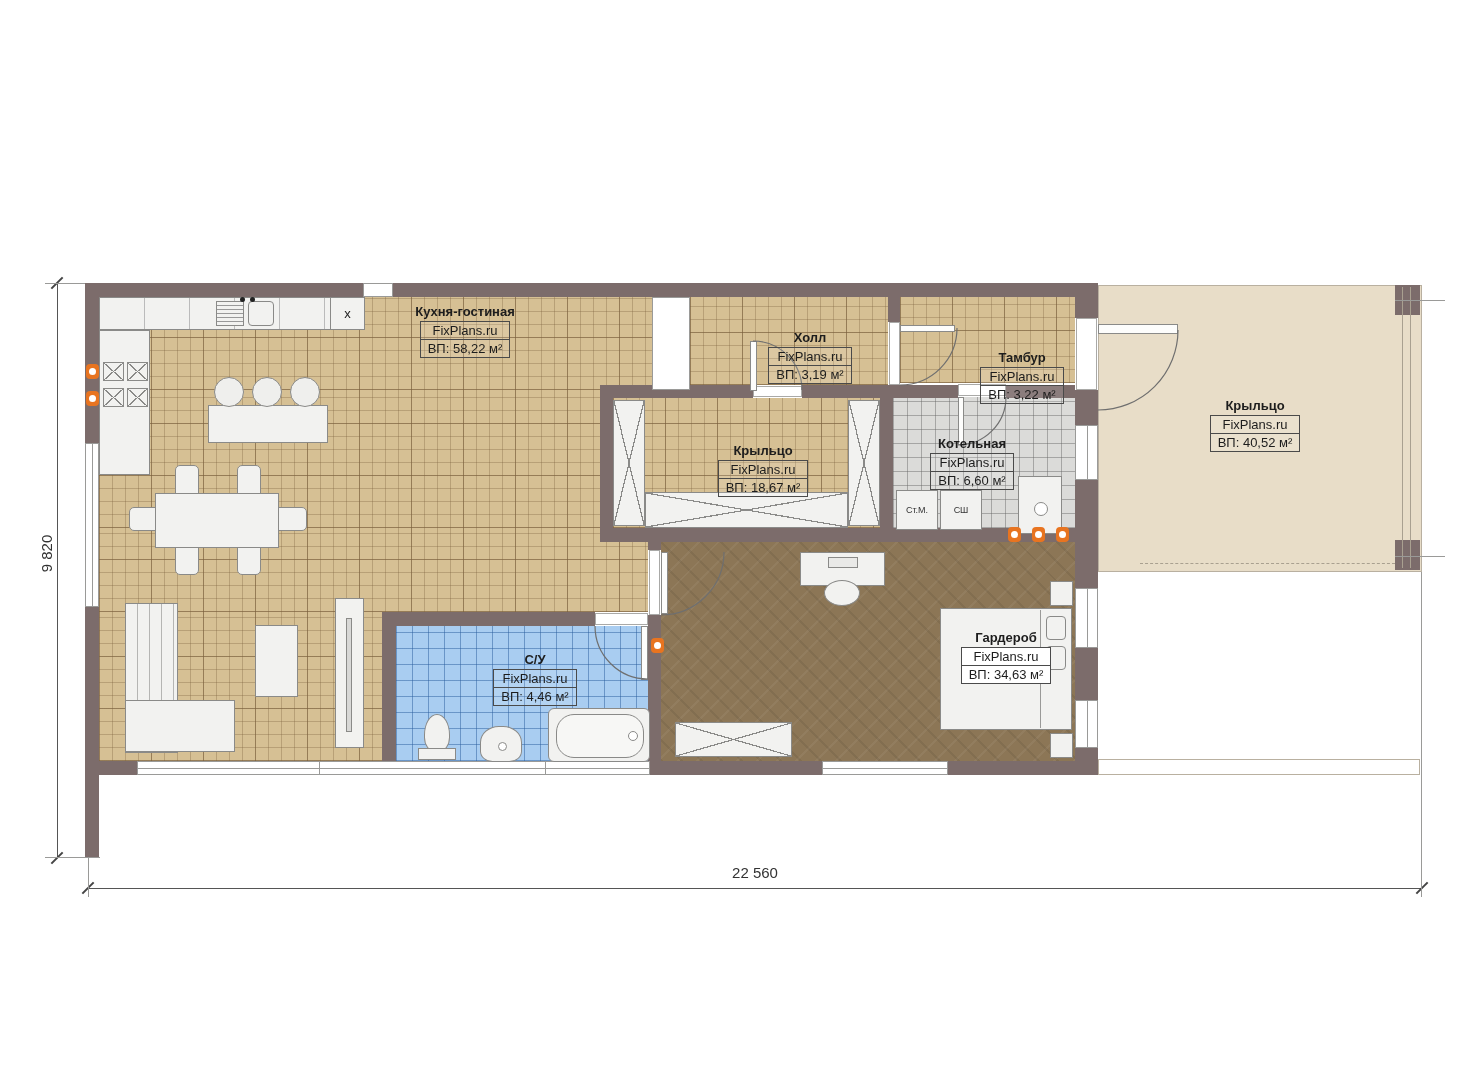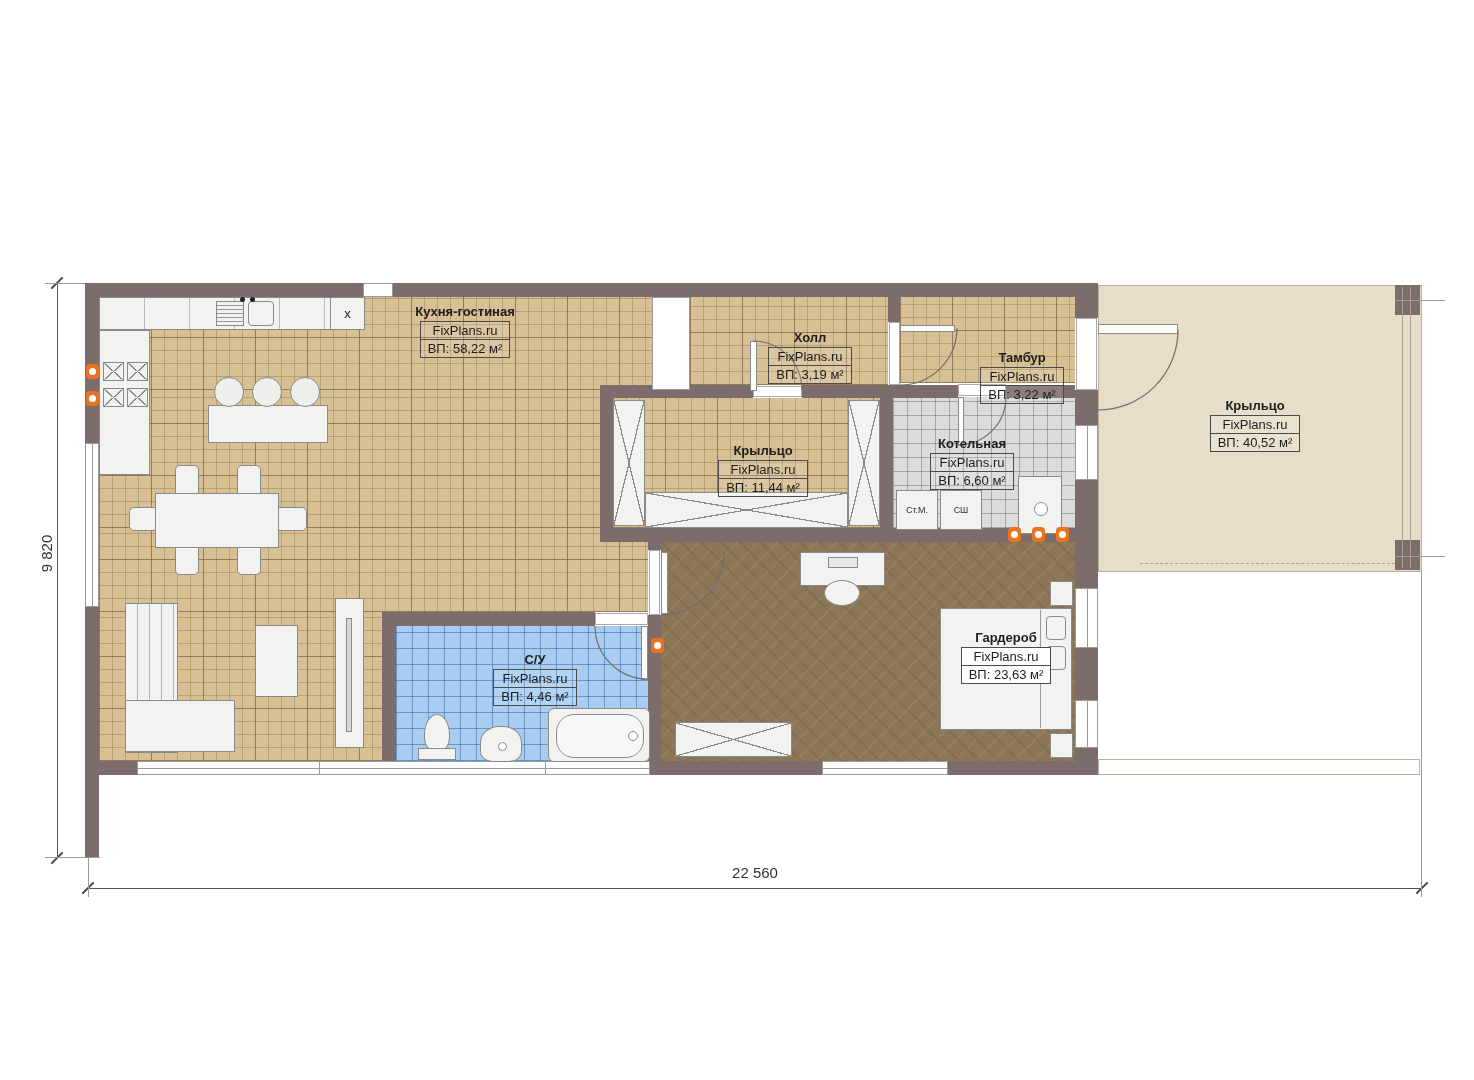--- a/index.html
+++ b/index.html
@@ -229,31 +229,31 @@
       <div class="row">ВП: 3,19 м²</div></div>
   </div>
   <div class="rlabel" style="left:966px;top:310px;width:112px;margin-top:40px;">
     <div class="nm">Тамбур</div>
     <div class="bx"><div class="row">FixPlans.ru</div>
       <div class="row">ВП: 3,22 м²</div></div>
   </div>
   <div class="rlabel" style="left:702px;top:443px;width:122px;">
     <div class="nm">Крыльцо</div>
     <div class="bx"><div class="row">FixPlans.ru</div>
-      <div class="row">ВП: 11,44 м²</div></div>
+      <div class="row">ВП: 18,67 м²</div></div>
   </div>
   <div class="rlabel" style="left:914px;top:436px;width:116px;">
     <div class="nm">Котельная</div>
     <div class="bx"><div class="row">FixPlans.ru</div>
       <div class="row">ВП: 6,60 м²</div></div>
   </div>
   <div class="rlabel" style="left:948px;top:630px;width:116px;">
     <div class="nm">Гардероб</div>
     <div class="bx" style="background:#fff;"><div class="row">FixPlans.ru</div>
-      <div class="row">ВП: 23,63 м²</div></div>
+      <div class="row">ВП: 34,63 м²</div></div>
   </div>
   <div class="rlabel" style="left:480px;top:652px;width:110px;">
     <div class="nm">С/У</div>
     <div class="bx"><div class="row">FixPlans.ru</div>
       <div class="row">ВП: 4,46 м²</div></div>
   </div>
   <div class="rlabel" style="left:1190px;top:398px;width:130px;">
     <div class="nm">Крыльцо</div>
     <div class="bx"><div class="row">FixPlans.ru</div>
       <div class="row">ВП: 40,52 м²</div></div>

